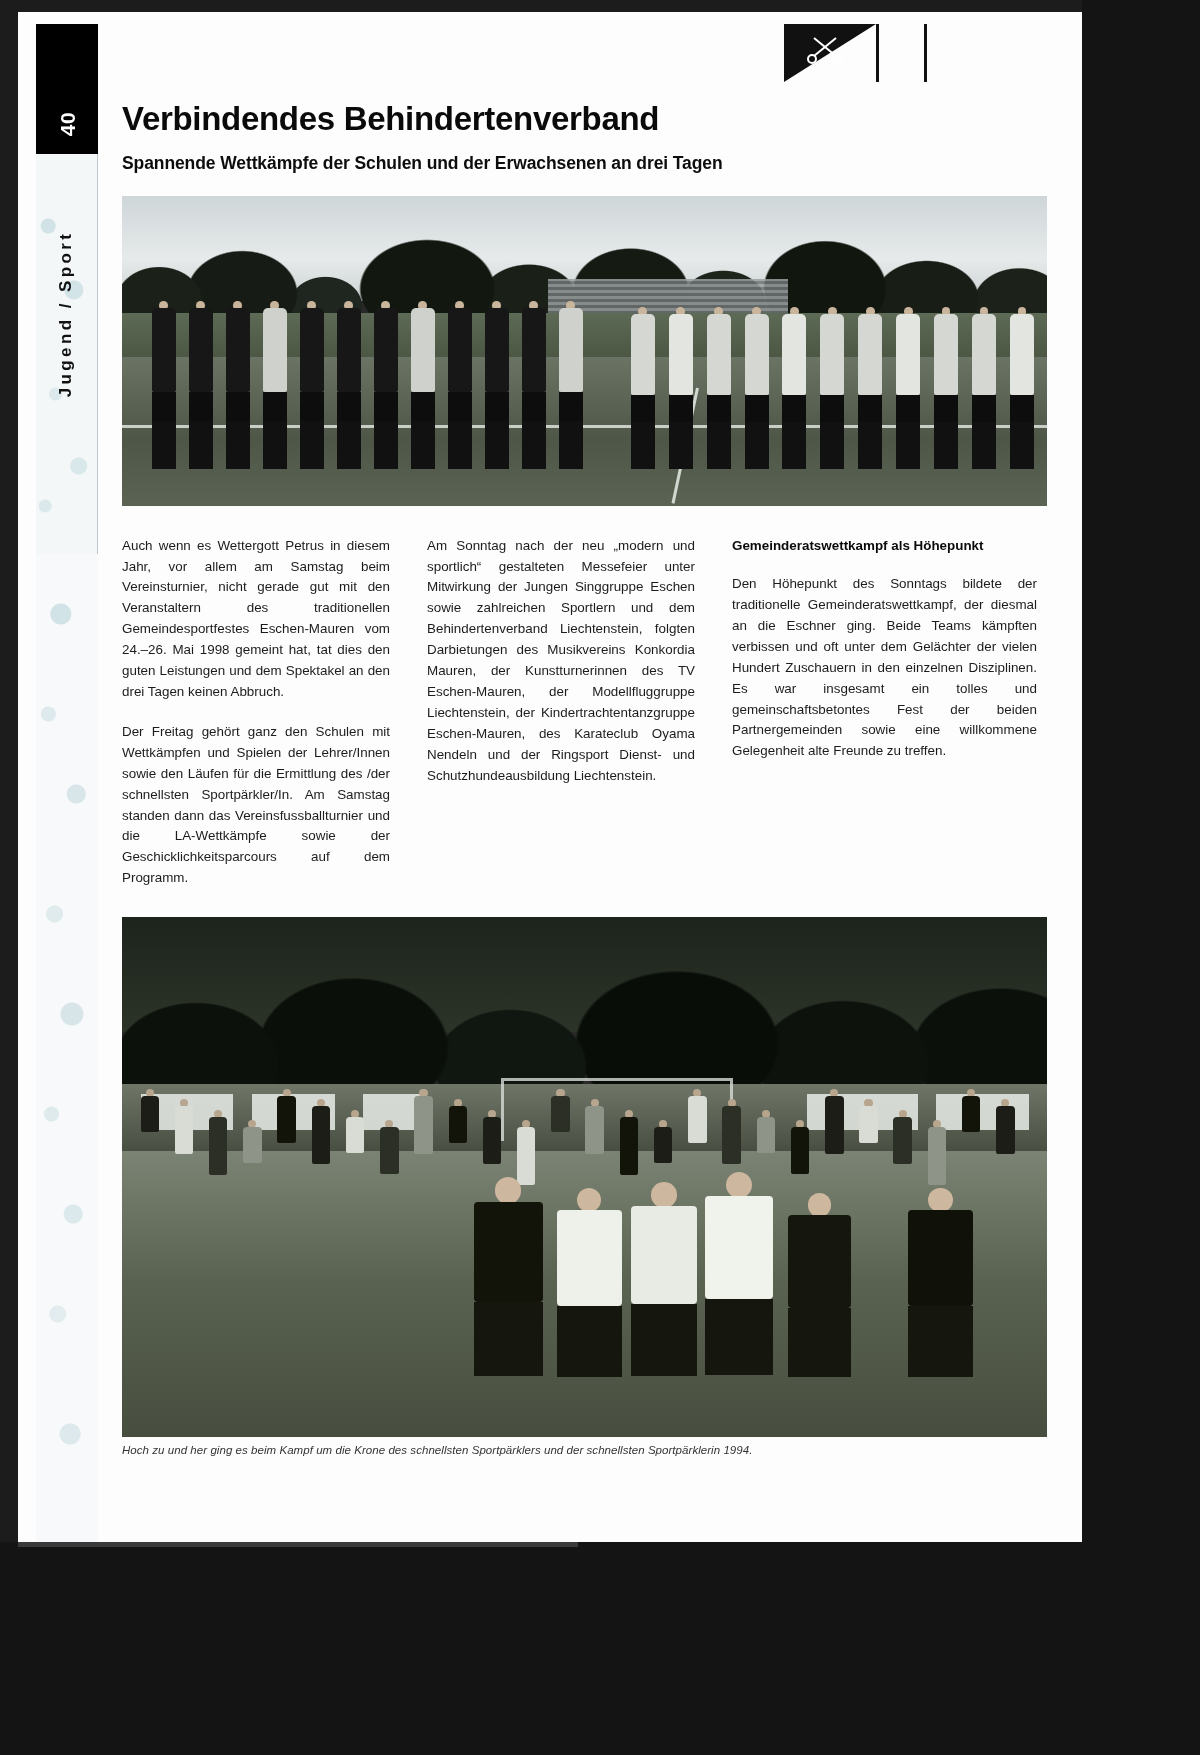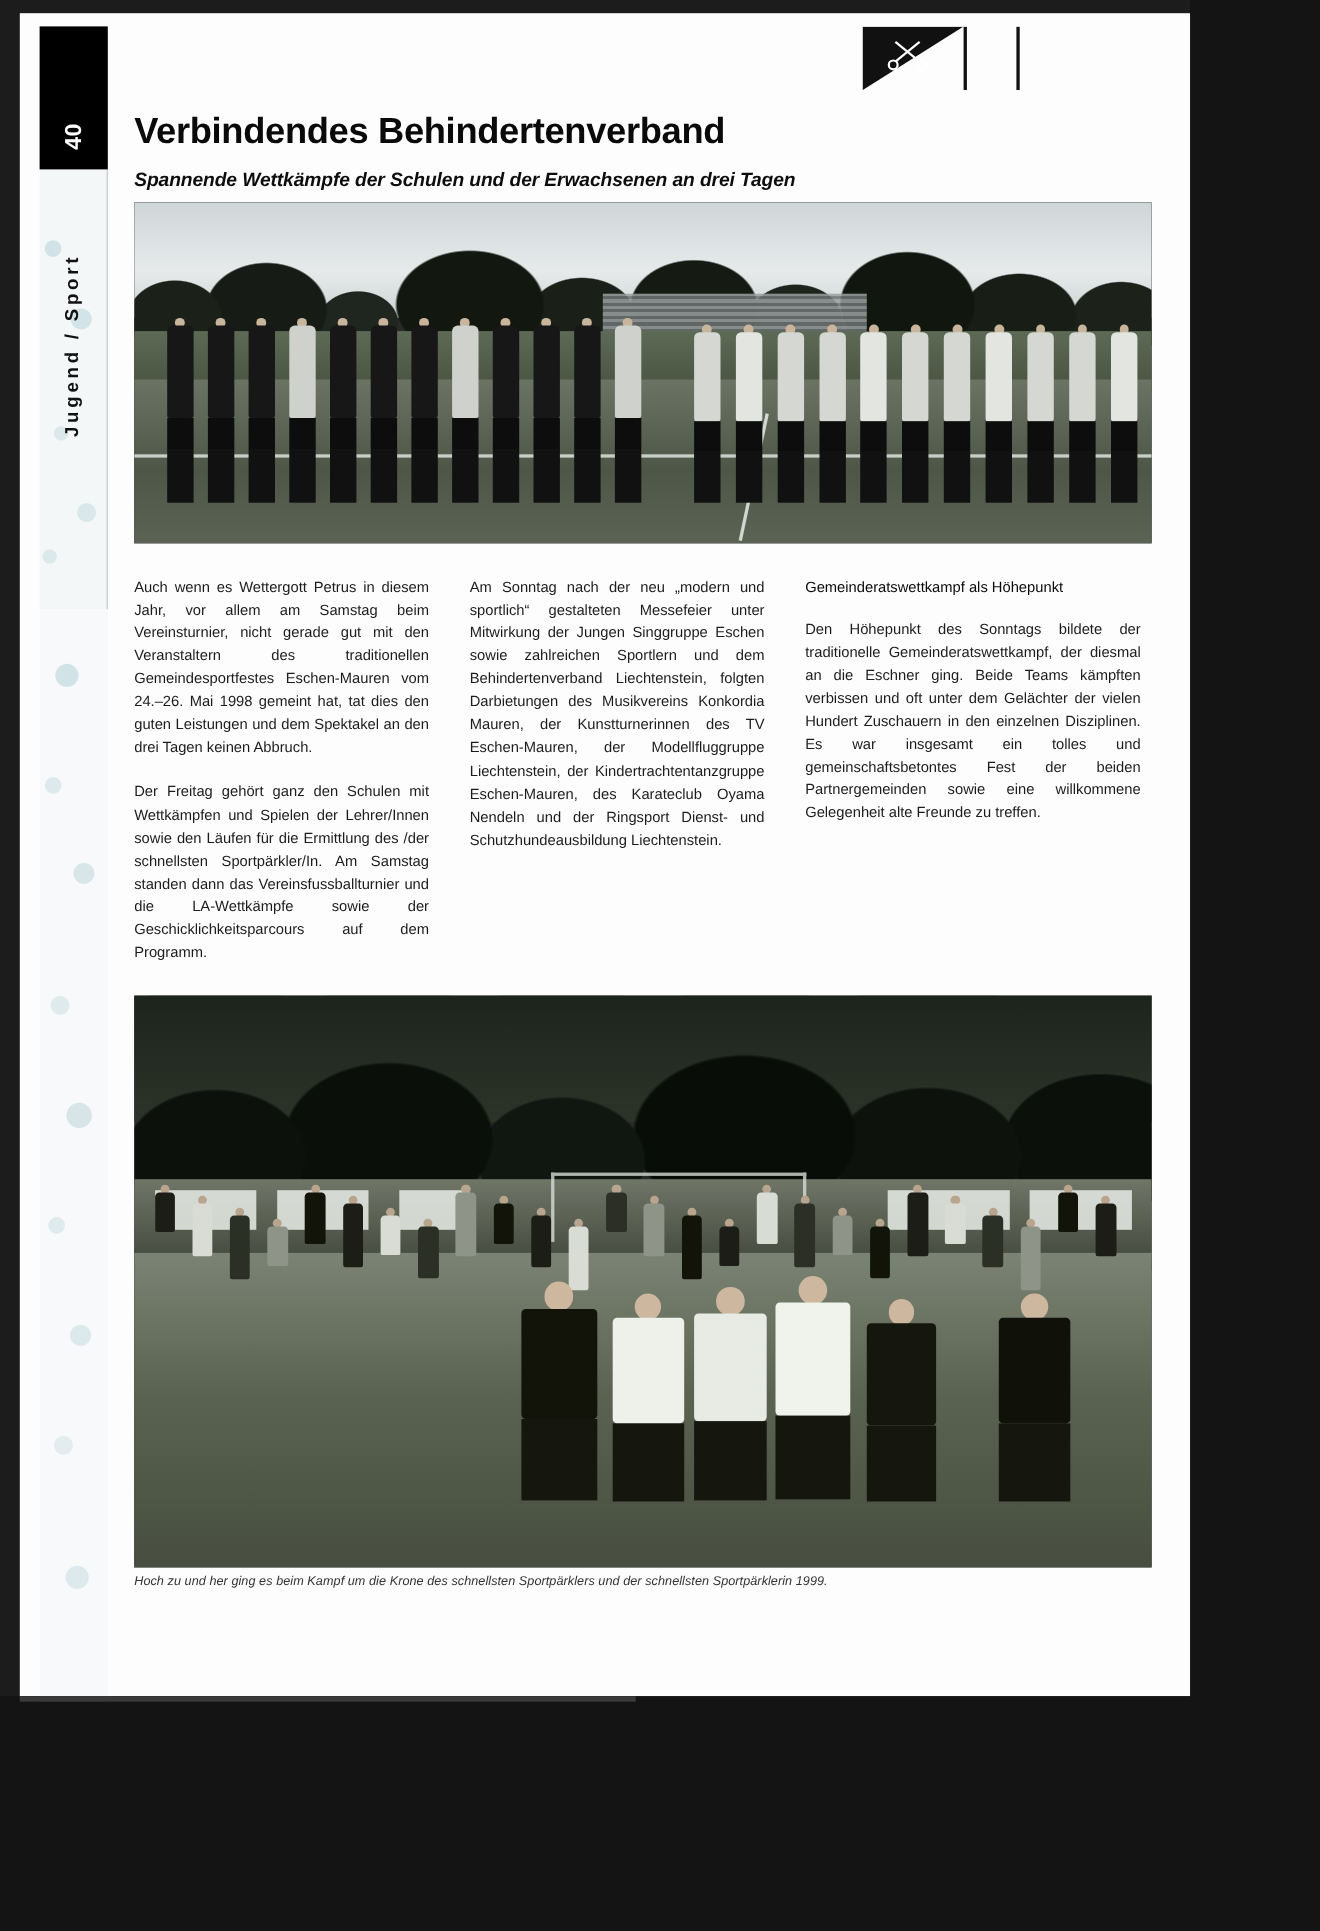--- a/index.html
+++ b/index.html
@@ -143,23 +143,22 @@
     font-size: 33px;
     font-weight: bold;
     letter-spacing: -0.3px;
     color: #0a0a0a;
     margin: 0 0 16px 0;
     line-height: 1.05;
   }
   .subhead {
     font-size: 17.5px;
     font-weight: bold;
-    font-style: italic;
     color: #0d0d0d;
-    margin: 0 0 10px 0;
+    margin: 0 0 22px 0;
     letter-spacing: -0.1px;
   }
 
   .photo {
     position: relative;
     width: 925px;
     background: #2a2a2a;
     overflow: hidden;
   }
   .photo.hero { height: 310px; }
@@ -188,21 +187,21 @@
     font-size: 13.4px;
     line-height: 1.56;
     color: #1c1c1c;
     text-align: justify;
     hyphens: manual;
   }
   .col p.last { margin-bottom: 0; }
   .col h3 {
     margin: 0 0 19px 0;
     font-size: 13.4px;
-    font-weight: normal;
+    font-weight: bold;
     line-height: 1.45;
     color: #0a0a0a;
   }
 
   .bottom-photo-wrap { margin-top: 28px; }
 
   
   .sky {
     position: absolute; left:0; top:0; width:100%; height:34%;
     background: linear-gradient(#cfd6d8, #e6eaeb 60%, #cdd2d3);
@@ -638,21 +637,21 @@
               <div class="r-torso" style="background:#15170e"></div>
               <div class="r-legs"></div>
             </div>
             <div class="runner" style="left: 85%; width: 7%; height: 40%;">
               <div class="r-head"></div>
               <div class="r-torso" style="background:#10120a"></div>
               <div class="r-legs"></div>
             </div>
           </div>
       </div>
-      <div class="caption">Hoch zu und her ging es beim Kampf um die Krone des schnellsten Sportpärklers und der schnellsten Sportpärklerin 1999.</div>
+      <div class="caption">Hoch zu und her ging es beim Kampf um die Krone des schnellsten Sportpärklers und der schnellsten Sportpärklerin 1994.</div>
     </div>
 
   </div>
 
   <div class="cutmark">
     <svg width="180" height="58" viewBox="0 0 180 58">
       <polygon points="0,0 92,0 0,58" fill="#111"></polygon>
       <rect x="92" y="0" width="3" height="58" fill="#111"></rect>
       <rect x="140" y="0" width="3" height="58" fill="#111"></rect>
       <g fill="#fff" stroke="#fff" stroke-width="2">

